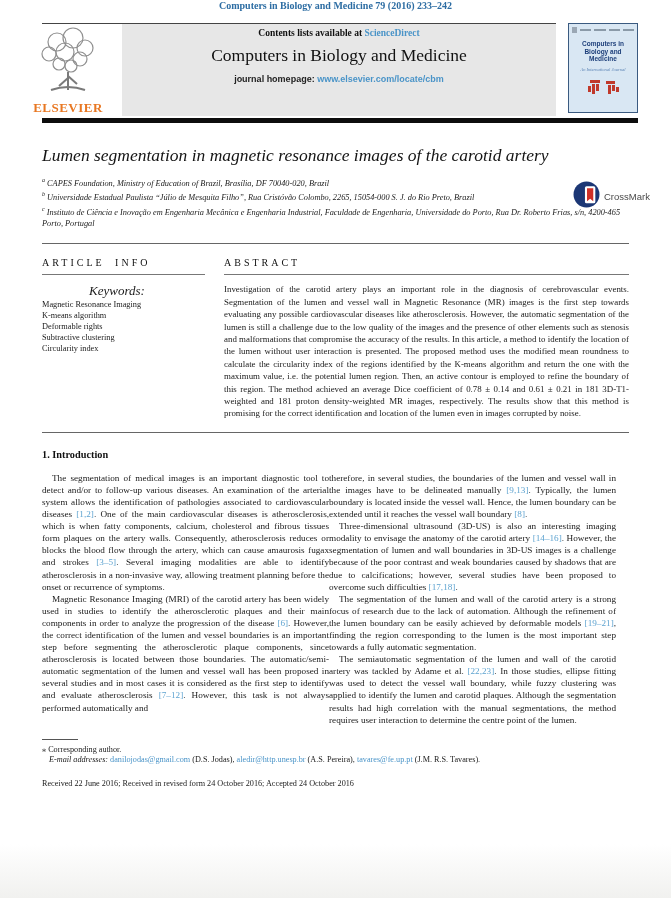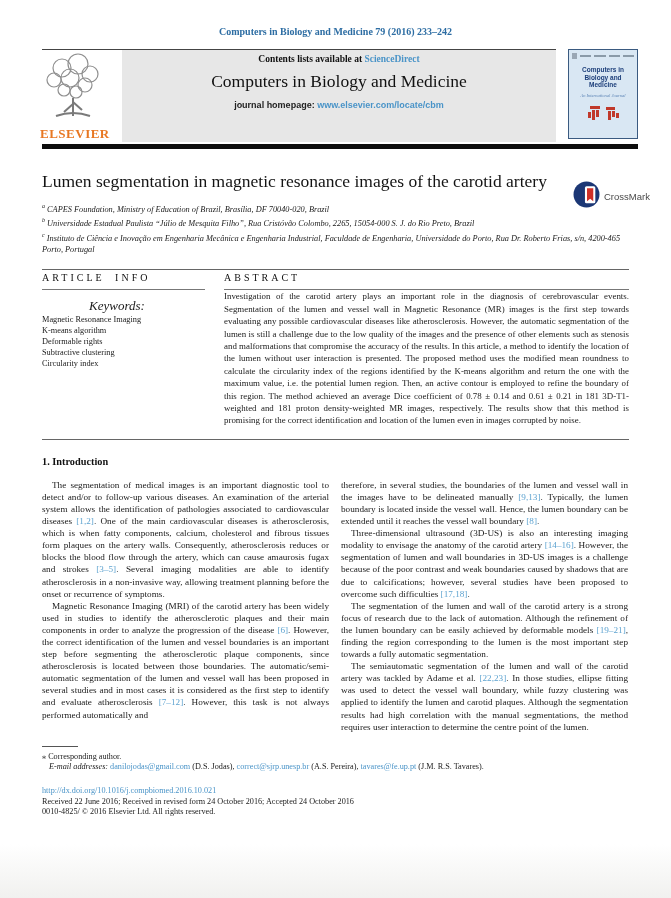--- a/index.html
+++ b/index.html
@@ -2,62 +2,62 @@
 <html><head>
 <meta charset="utf-8">
 <style>
   html,body{margin:0;padding:0;background:#ffffff;}
   .page{
     position:relative;width:671px;height:898px;overflow:hidden;
     background:linear-gradient(#ffffff 94%,#f1f1ef 100%);
     font-family:"Liberation Serif","DejaVu Serif",serif;color:#1a1a1a;
   }
   
-  .cit-header{padding-top:26px;text-align:center;font-size:10px;font-weight:bold;color:#2d6da3;}
+  .cit-header{text-align:center;font-size:10px;font-weight:bold;color:#2d6da3;}
   
   .masthead{position:relative;margin-top:12px;height:101px;}
   .mast-rule{position:absolute;left:42px;top:0;width:514px;height:1px;background:#444;}
-  .elsevier{position:absolute;left:40px;top:3px;width:80px;height:92px;text-align:left;}
+  .elsevier{position:absolute;left:28px;top:3px;width:80px;height:92px;text-align:center;}
   .elsevier .wordmark{font-size:13px;font-weight:bold;letter-spacing:.5px;color:#e87722;margin-top:-2px;}
   .graybox{position:absolute;left:122px;top:1px;width:434px;height:92px;background:#e7e7e7;text-align:center;}
   .contents-line{margin-top:4px;font-size:9.5px;font-weight:bold;color:#111;}
   .journal-title{margin-top:7px;font-size:17.5px;color:#111;}
   .homepage{margin-top:8px;font-family:"Liberation Sans",sans-serif;font-size:9px;font-weight:bold;color:#222;}
   .link{color:#4a94c8;text-decoration:none;}
   .cover{position:absolute;left:568px;top:0;width:70px;height:90px;background:#d9e7f3;border:1px solid #3a5a80;box-sizing:border-box;overflow:hidden;}
   .cover-top{display:flex;gap:3px;margin:3px 3px 0 3px;align-items:center;}
   .cover-top .bar{height:2px;background:#8a9aa8;flex:1;}
   .cover-top .mini{width:5px;height:6px;background:#9aa7b4;}
   .cover-title{margin-top:7px;padding:0 4px;font-family:"Liberation Sans",sans-serif;font-size:6.5px;line-height:7.5px;font-weight:bold;color:#1d3f7a;text-align:center;}
   .cover-sub{margin-top:4px;font-size:4.5px;font-style:italic;color:#5b83b5;text-align:center;}
   .cover-glyph{margin-top:6px;text-align:center;}
   .thickbar{position:absolute;left:42px;top:95px;width:596px;height:5px;background:#0d0d0d;}
   
-  .article-title{margin:20px 120px 0 42px;font-size:17.5px;line-height:22px;color:#141414;}
+  .article-title{margin:20px 120px 0 42px;font-size:17.5px;line-height:22px;color:#141414;font-style:italic;}
   .crossmark{position:absolute;left:573px;top:181px;display:flex;align-items:center;gap:4px;justify-content:center;}
   .crossmark .cm-label{font-family:"Liberation Sans",sans-serif;font-size:9.5px;color:#4a4a4a;}
   .authors{margin:11px 42px 0;font-size:13.5px;color:#141414;}
   .asup{color:#4a94c8;font-size:8px;}
   .affils{margin:9px 42px 0;font-size:8.3px;font-style:italic;line-height:11.5px;color:#222;}
   .affil sup{font-size:6px;}
   .rule-full{margin:14px 42px 0;height:1px;background:#666;}
   
   .ia{display:flex;margin:0 42px;}
   .ia-left{width:170px;margin-right:12px;flex:none;}
-  .ia-head{margin-top:2px;font-size:10px;letter-spacing:3px;word-spacing:5px;color:#111;}
+  .ia-head{margin-top:13px;font-size:10px;letter-spacing:3px;word-spacing:5px;color:#111;}
   .head-rule{height:1px;background:#777;margin-top:6px;}
   .ia-left .head-rule{width:163px;}
   .kw-label{margin-top:8px;font-size:13px;font-style:italic;margin-left:47px;}
   .kw-item{font-size:8.3px;line-height:11px;}
   .ia-right{flex:1;}
-  .abstract-text{margin-top:0;font-size:8.9px;line-height:12.4px;text-align:justify;color:#1a1a1a;}
+  .abstract-text{margin-top:8px;font-size:8.9px;line-height:12.4px;text-align:justify;color:#1a1a1a;}
   .rule-full2{margin:12px 42px 0;height:1px;background:#666;}
   
   .sec-heading{margin:16px 42px 0;font-size:10.3px;font-weight:bold;color:#111;}
-  .cols{display:flex;margin:12px 42px 0;gap:12px;}
+  .cols{display:flex;margin:12px 42px 0;gap:0;}
   .col{width:287px;font-size:9.2px;line-height:12.1px;text-align:justify;color:#1a1a1a;}
   .para{margin:0;text-indent:10px;}
   .col-right .para:first-child{text-indent:0;}
   .cite{color:#5ea3d0;}
   
   .fn{margin:13px 42px 0;font-size:8.2px;line-height:10.5px;}
   .fn-rule{width:36px;height:1px;background:#555;margin-bottom:5px;}
   .fn-line{padding-left:7px;}
   .em-label{font-style:italic;}
   .pubinfo{margin:13px 42px 0;font-size:8.2px;line-height:10.8px;}
@@ -186,22 +186,20 @@
         <p class="para">therefore, in several studies, the boundaries of the lumen and vessel wall in the images have to be delineated manually <span class="cite">[9,13]</span>. Typically, the lumen boundary is located inside the vessel wall. Hence, the lumen boundary can be extended until it reaches the vessel wall boundary <span class="cite">[8]</span>.</p>
         <p class="para">Three-dimensional ultrasound (3D-US) is also an interesting imaging modality to envisage the anatomy of the carotid artery <span class="cite">[14–16]</span>. However, the segmentation of lumen and wall boundaries in 3D-US images is a challenge because of the poor contrast and weak boundaries caused by shadows that are due to calcifications; however, several studies have been proposed to overcome such difficulties <span class="cite">[17,18]</span>.</p>
         <p class="para">The segmentation of the lumen and wall of the carotid artery is a strong focus of research due to the lack of automation. Although the refinement of the lumen boundary can be easily achieved by deformable models <span class="cite">[19–21]</span>, finding the region corresponding to the lumen is the most important step towards a fully automatic segmentation.</p>
         <p class="para">The semiautomatic segmentation of the lumen and wall of the carotid artery was tackled by Adame et al. <span class="cite">[22,23]</span>. In those studies, ellipse fitting was used to detect the vessel wall boundary, while fuzzy clustering was applied to identify the lumen and carotid plaques. Although the segmentation results had high correlation with the manual segmentations, the method requires user interaction to determine the centre point of the lumen.</p>
       </div>
   </div>
 
   <div class="fn">
     <div class="fn-rule"></div>
     <div>⁎ Corresponding author.</div>
-    <div class="fn-line"><span class="em-label">E-mail addresses: </span><span><span class="link">danilojodas@gmail.com</span> (D.S. Jodas), <span class="link">correct@sjrp.unesp.br</span> (A.S. Pereira), <span class="link">tavares@fe.up.pt</span> (J.M. R.S. Tavares).</span></div>
+    <div class="fn-line"><span class="em-label">E-mail addresses: </span><span><span class="link">danilojodas@gmail.com</span> (D.S. Jodas), <span class="link">aledir@http.unesp.br</span> (A.S. Pereira), <span class="link">tavares@fe.up.pt</span> (J.M. R.S. Tavares).</span></div>
   </div>
 
   <div class="pubinfo">
-    <div class="link">http://dx.doi.org/10.1016/j.compbiomed.2016.10.021</div>
     <div>Received 22 June 2016; Received in revised form 24 October 2016; Accepted 24 October 2016</div>
-    <div>0010-4825/ © 2016 Elsevier Ltd. All rights reserved.</div>
   </div>
 
 </div>
 
 </body></html>

